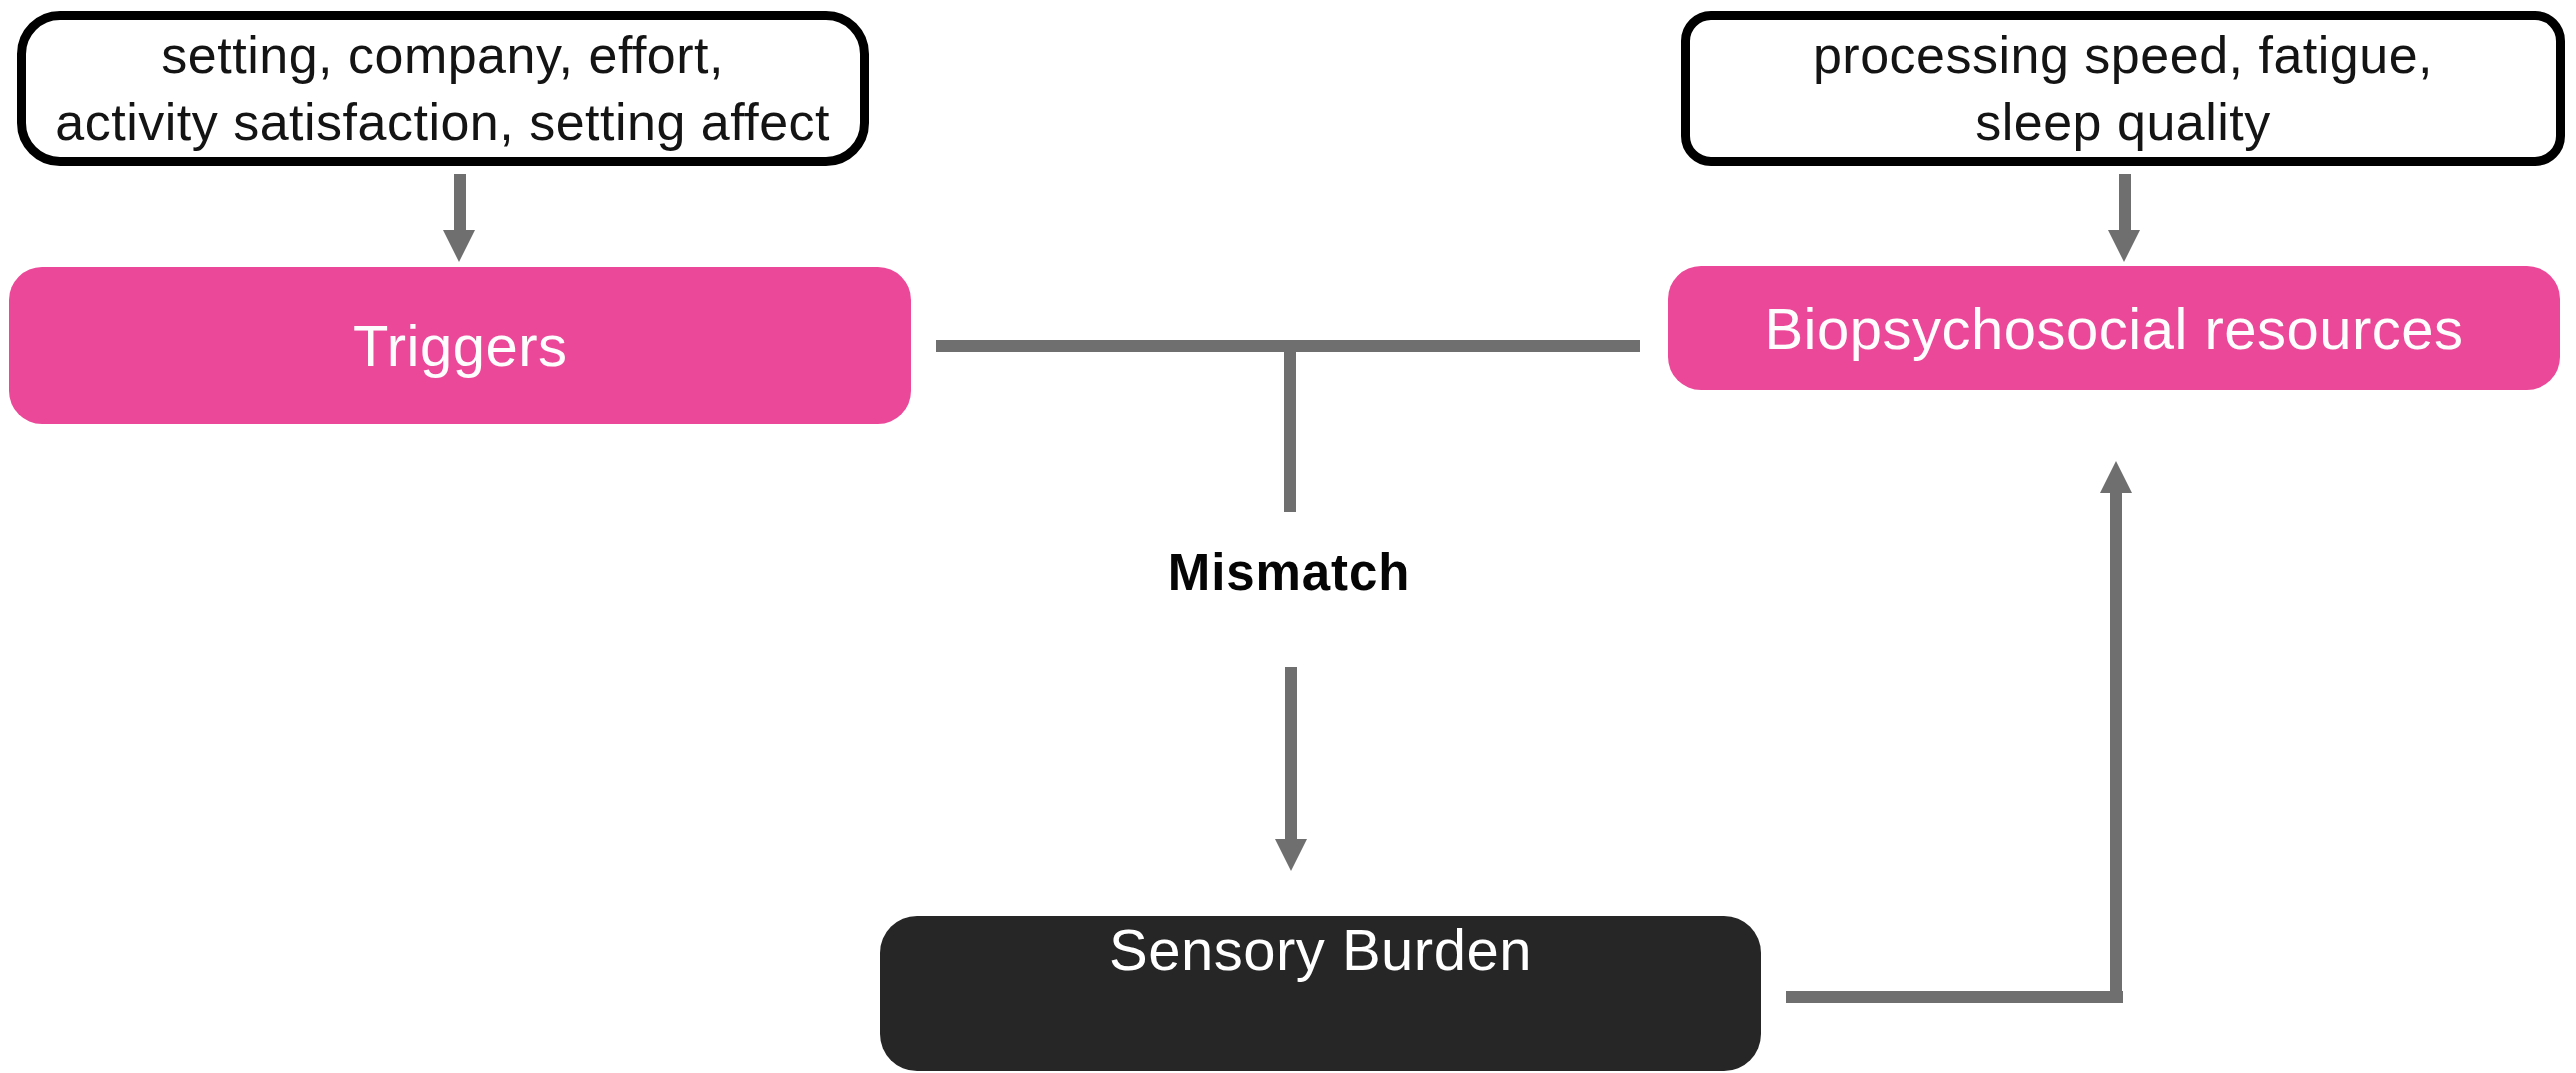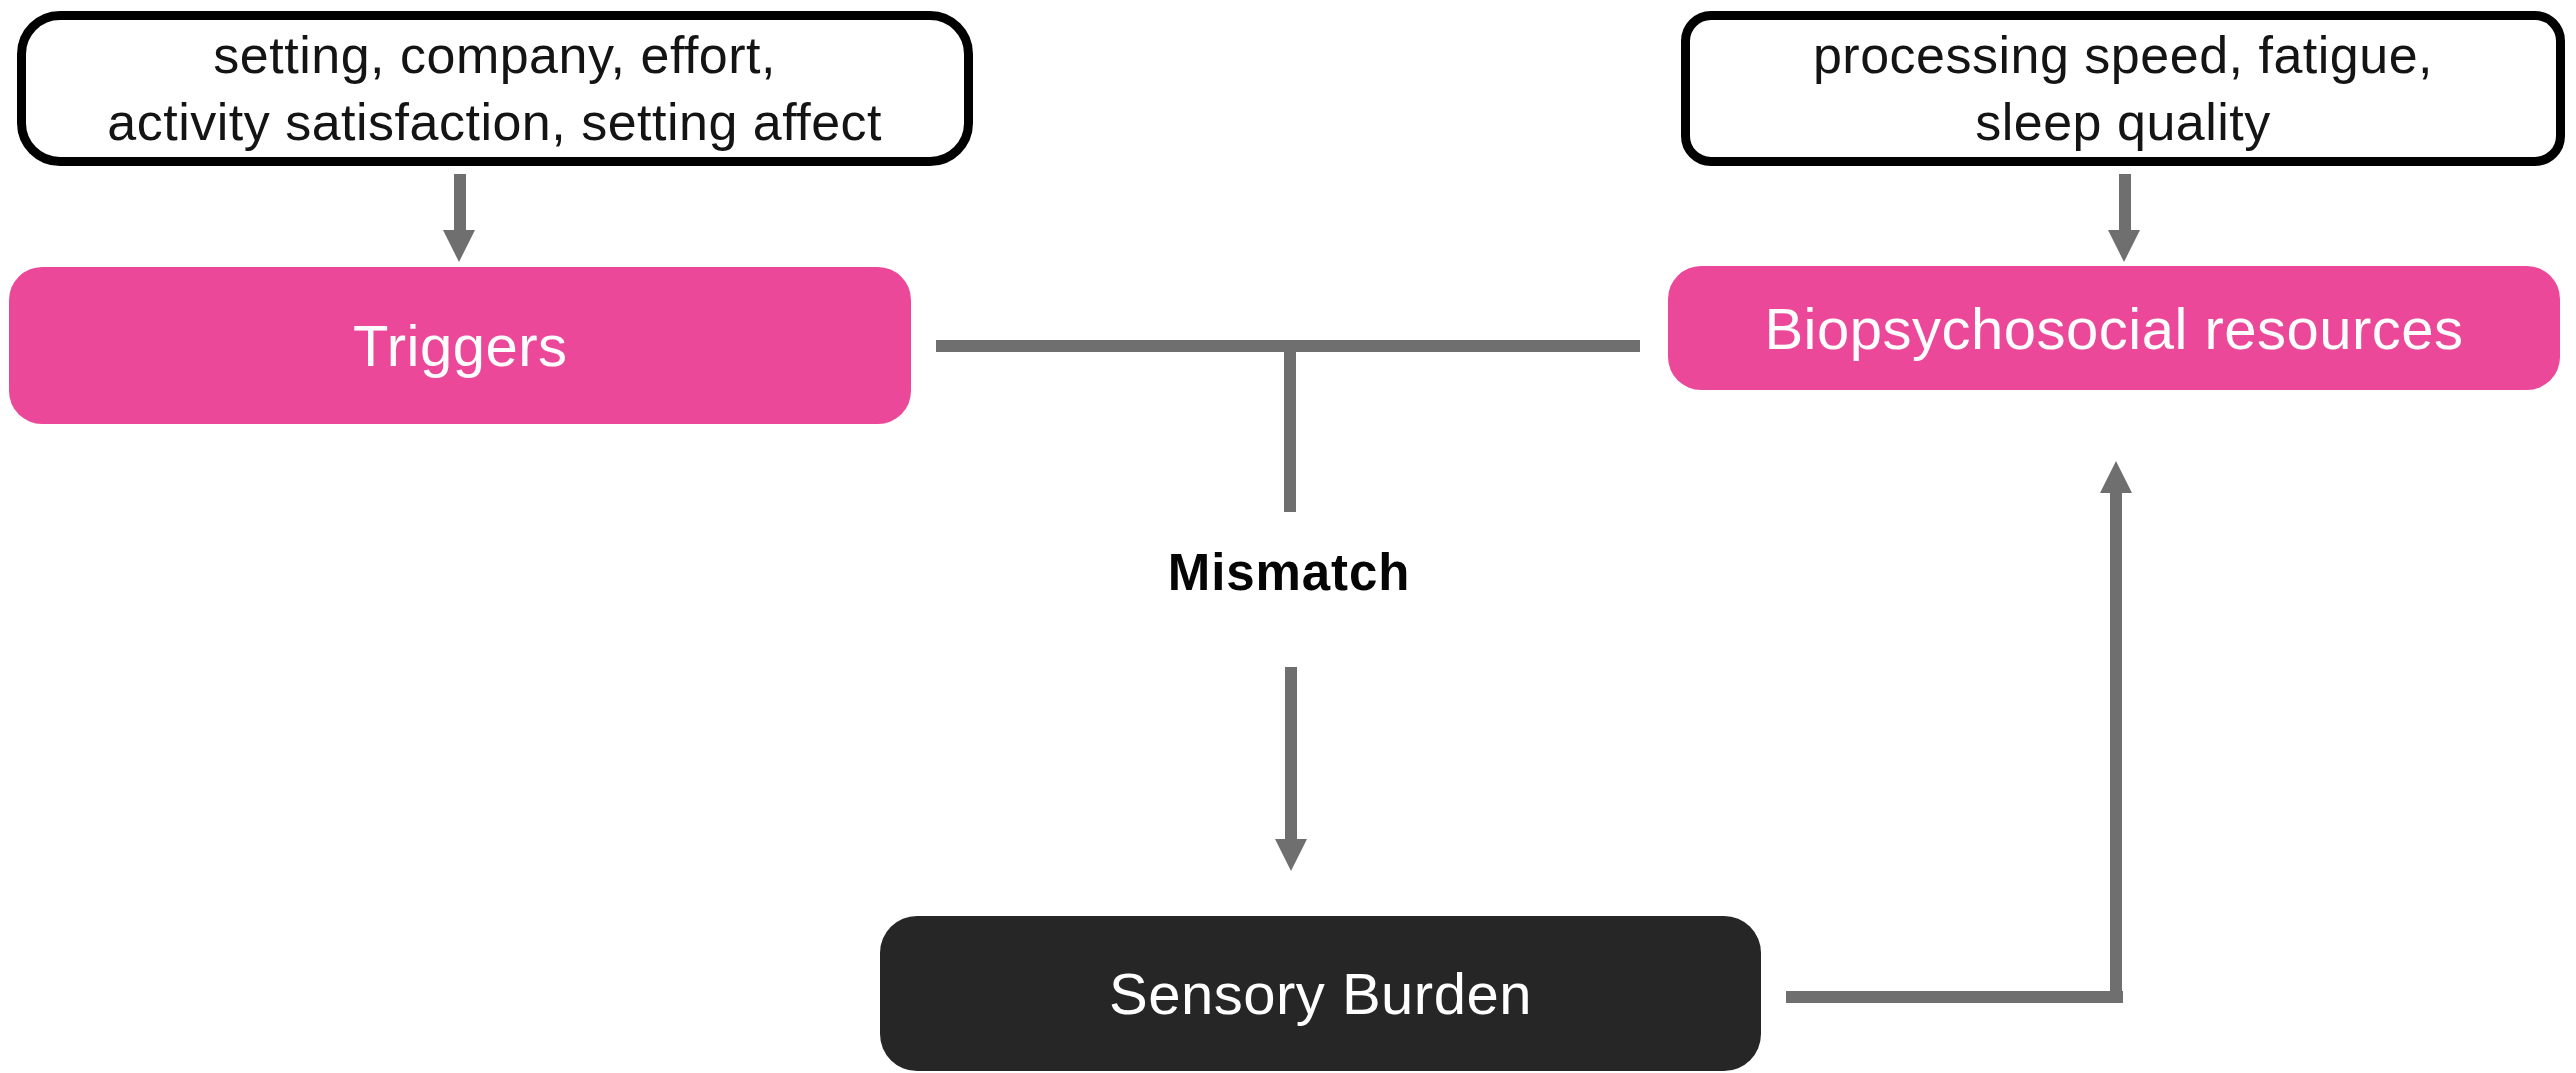--- a/index.html
+++ b/index.html
@@ -22,21 +22,21 @@
     display: flex;
     flex-direction: column;
     justify-content: center;
     align-items: center;
     text-align: center;
     font-size: 52px;
     line-height: 67px;
     color: #141414;
     letter-spacing: 0.5px;
   }
-  .white-box.left  { left: 16.7px;   top: 11px; width: 956px; height: 155px; }
+  .white-box.left  { left: 16.7px;   top: 11px; width: 852px; height: 155px; }
   .white-box.right { left: 1681px; top: 11px; width: 884px; height: 155px; border-radius: 30px; }
 
   
   .gray-box {
     position: absolute;
     background: #ec4899;
     border-radius: 33px;
     display: flex;
     justify-content: center;
     align-items: center;
@@ -48,21 +48,21 @@
   .gray-box.resources { left: 1668px; top: 266px; width: 892px; height: 124px; }
 
   
   .dark-box {
     position: absolute;
     left: 880px; top: 916px; width: 881px; height: 155px;
     background: #262626;
     border-radius: 37px;
     display: flex;
     justify-content: center;
-    align-items: center;
+    align-items: flex-start;
     color: #ffffff;
     font-size: 58px;
     letter-spacing: 0.5px;
   }
 
   
   .line { position: absolute; background: #6f6f6f; }
   .line.h-connector { left: 936px; top: 340px; width: 704px; height: 12px; }
   .line.v-drop      { left: 1284px; top: 352px; width: 12px;  height: 160px; }
   .line.feedback-h  { left: 1786px; top: 991px; width: 337px; height: 12px; }

